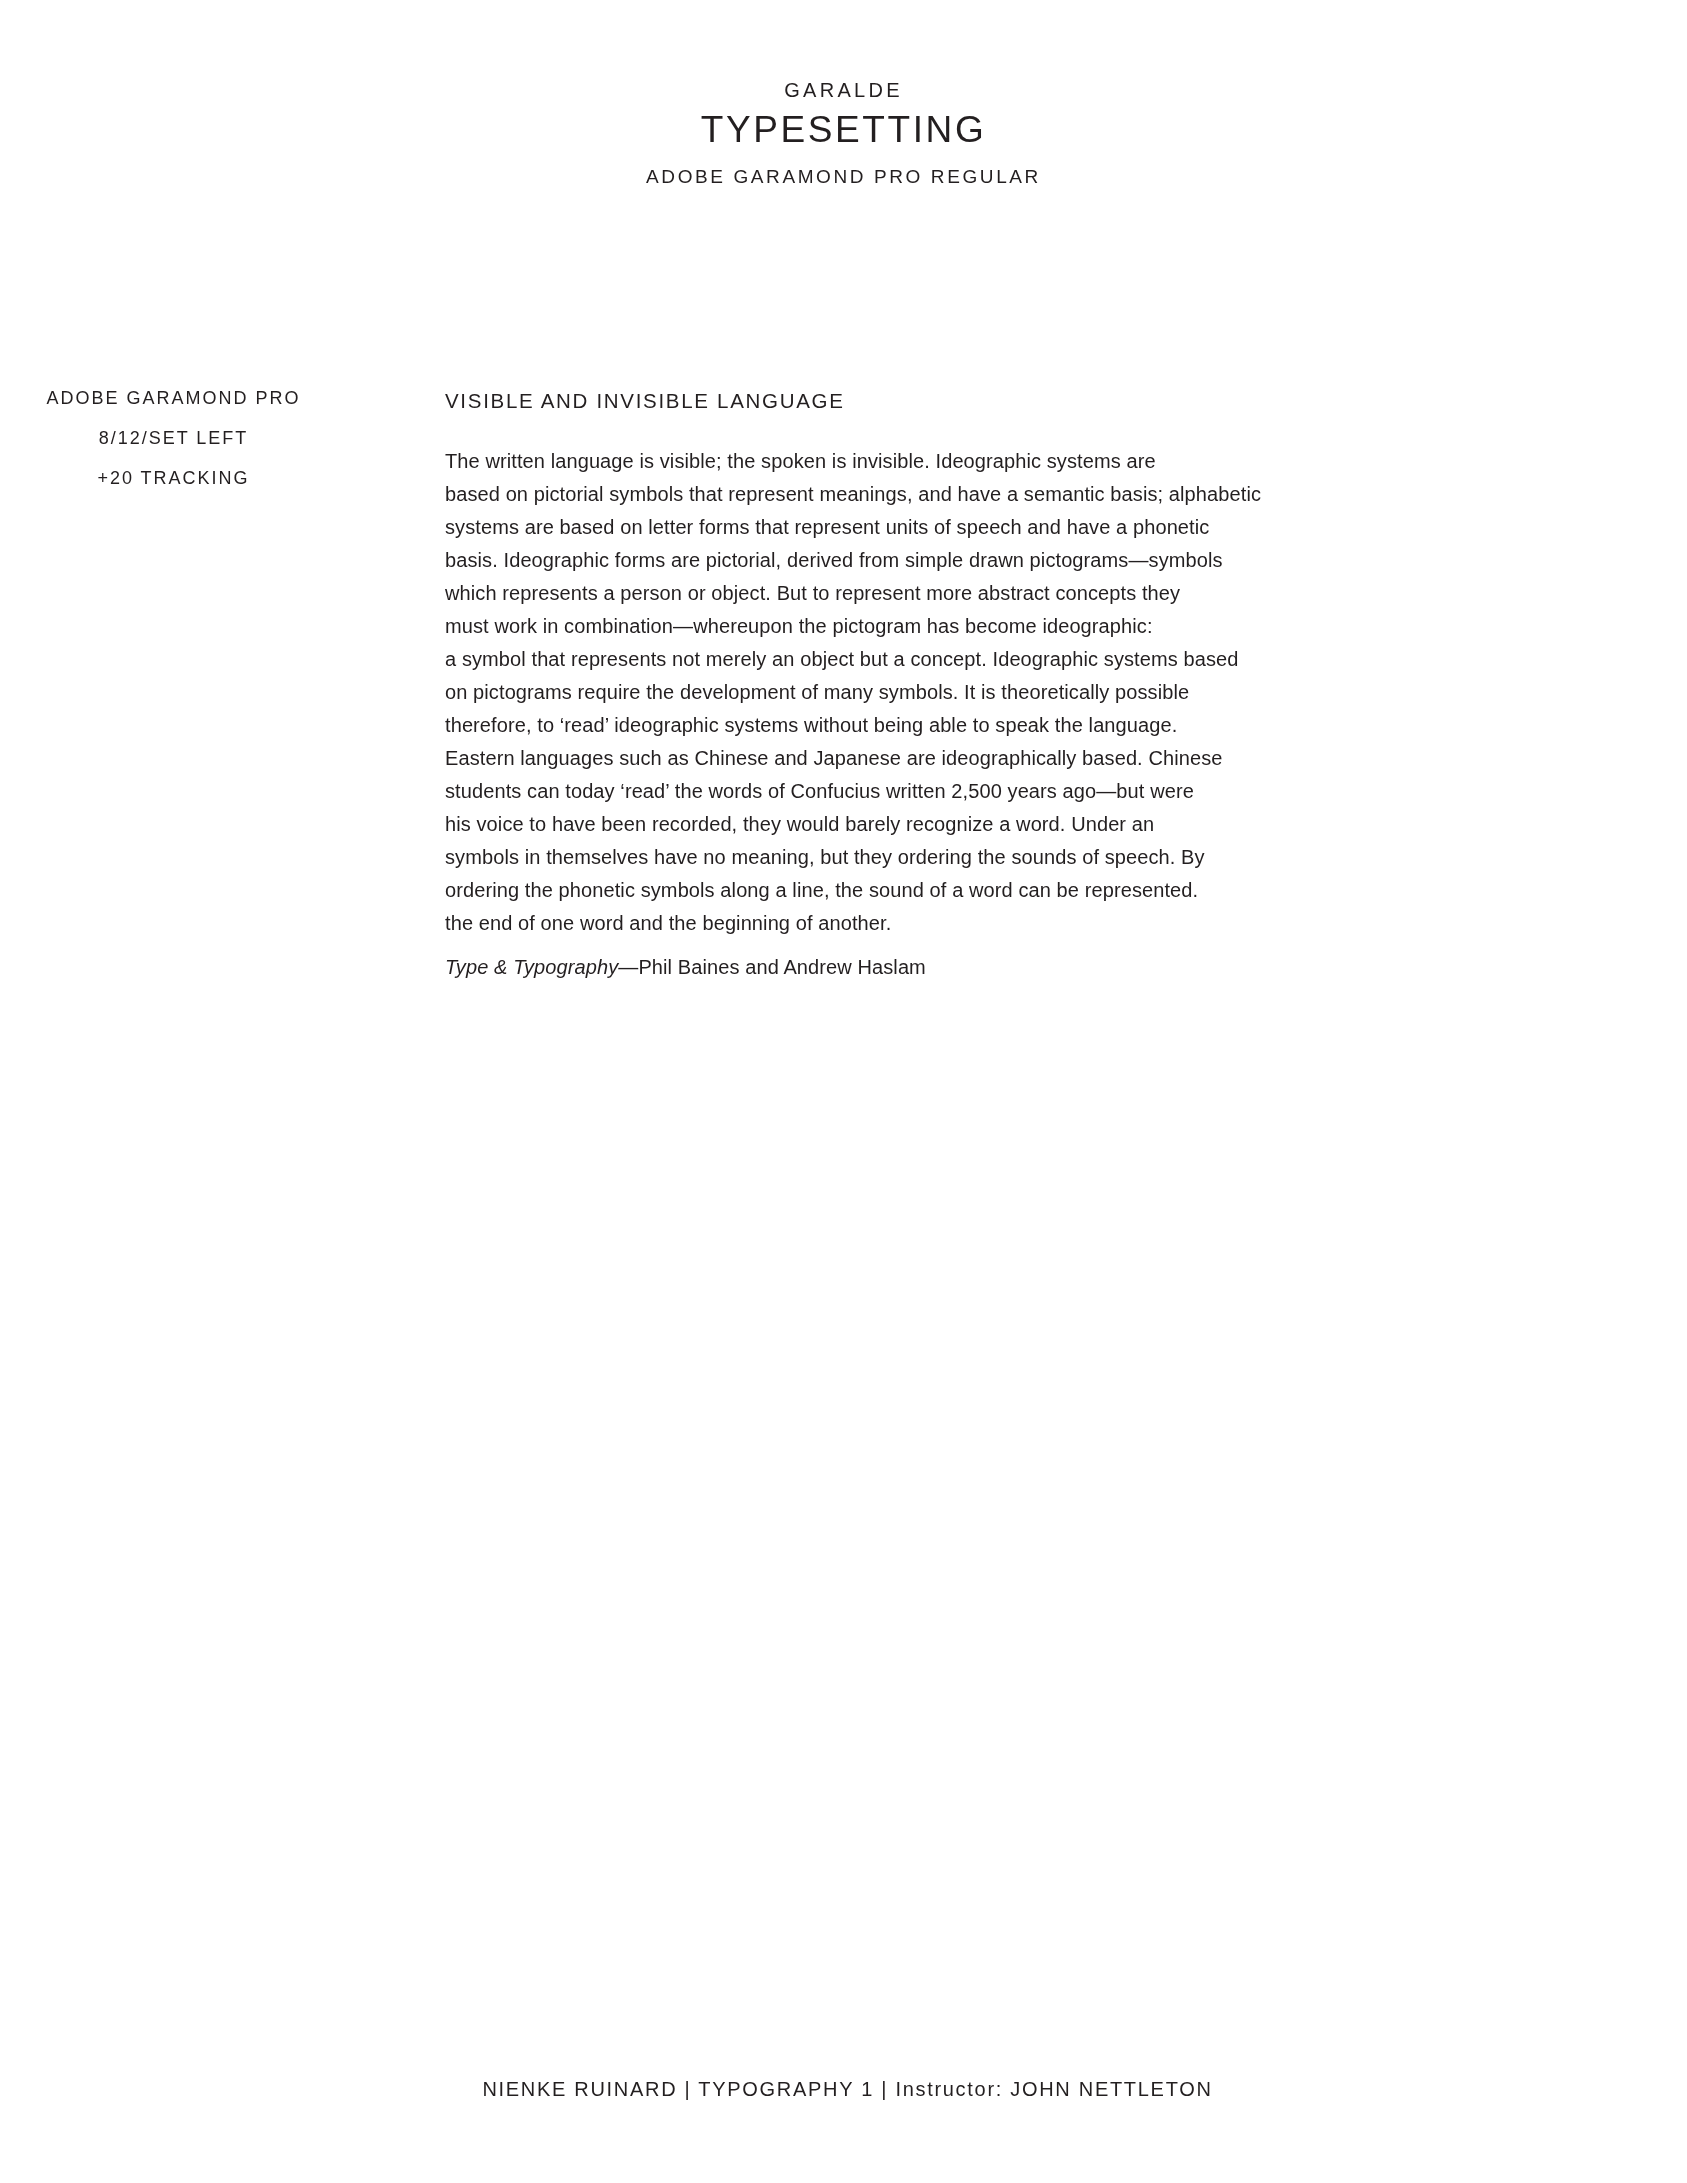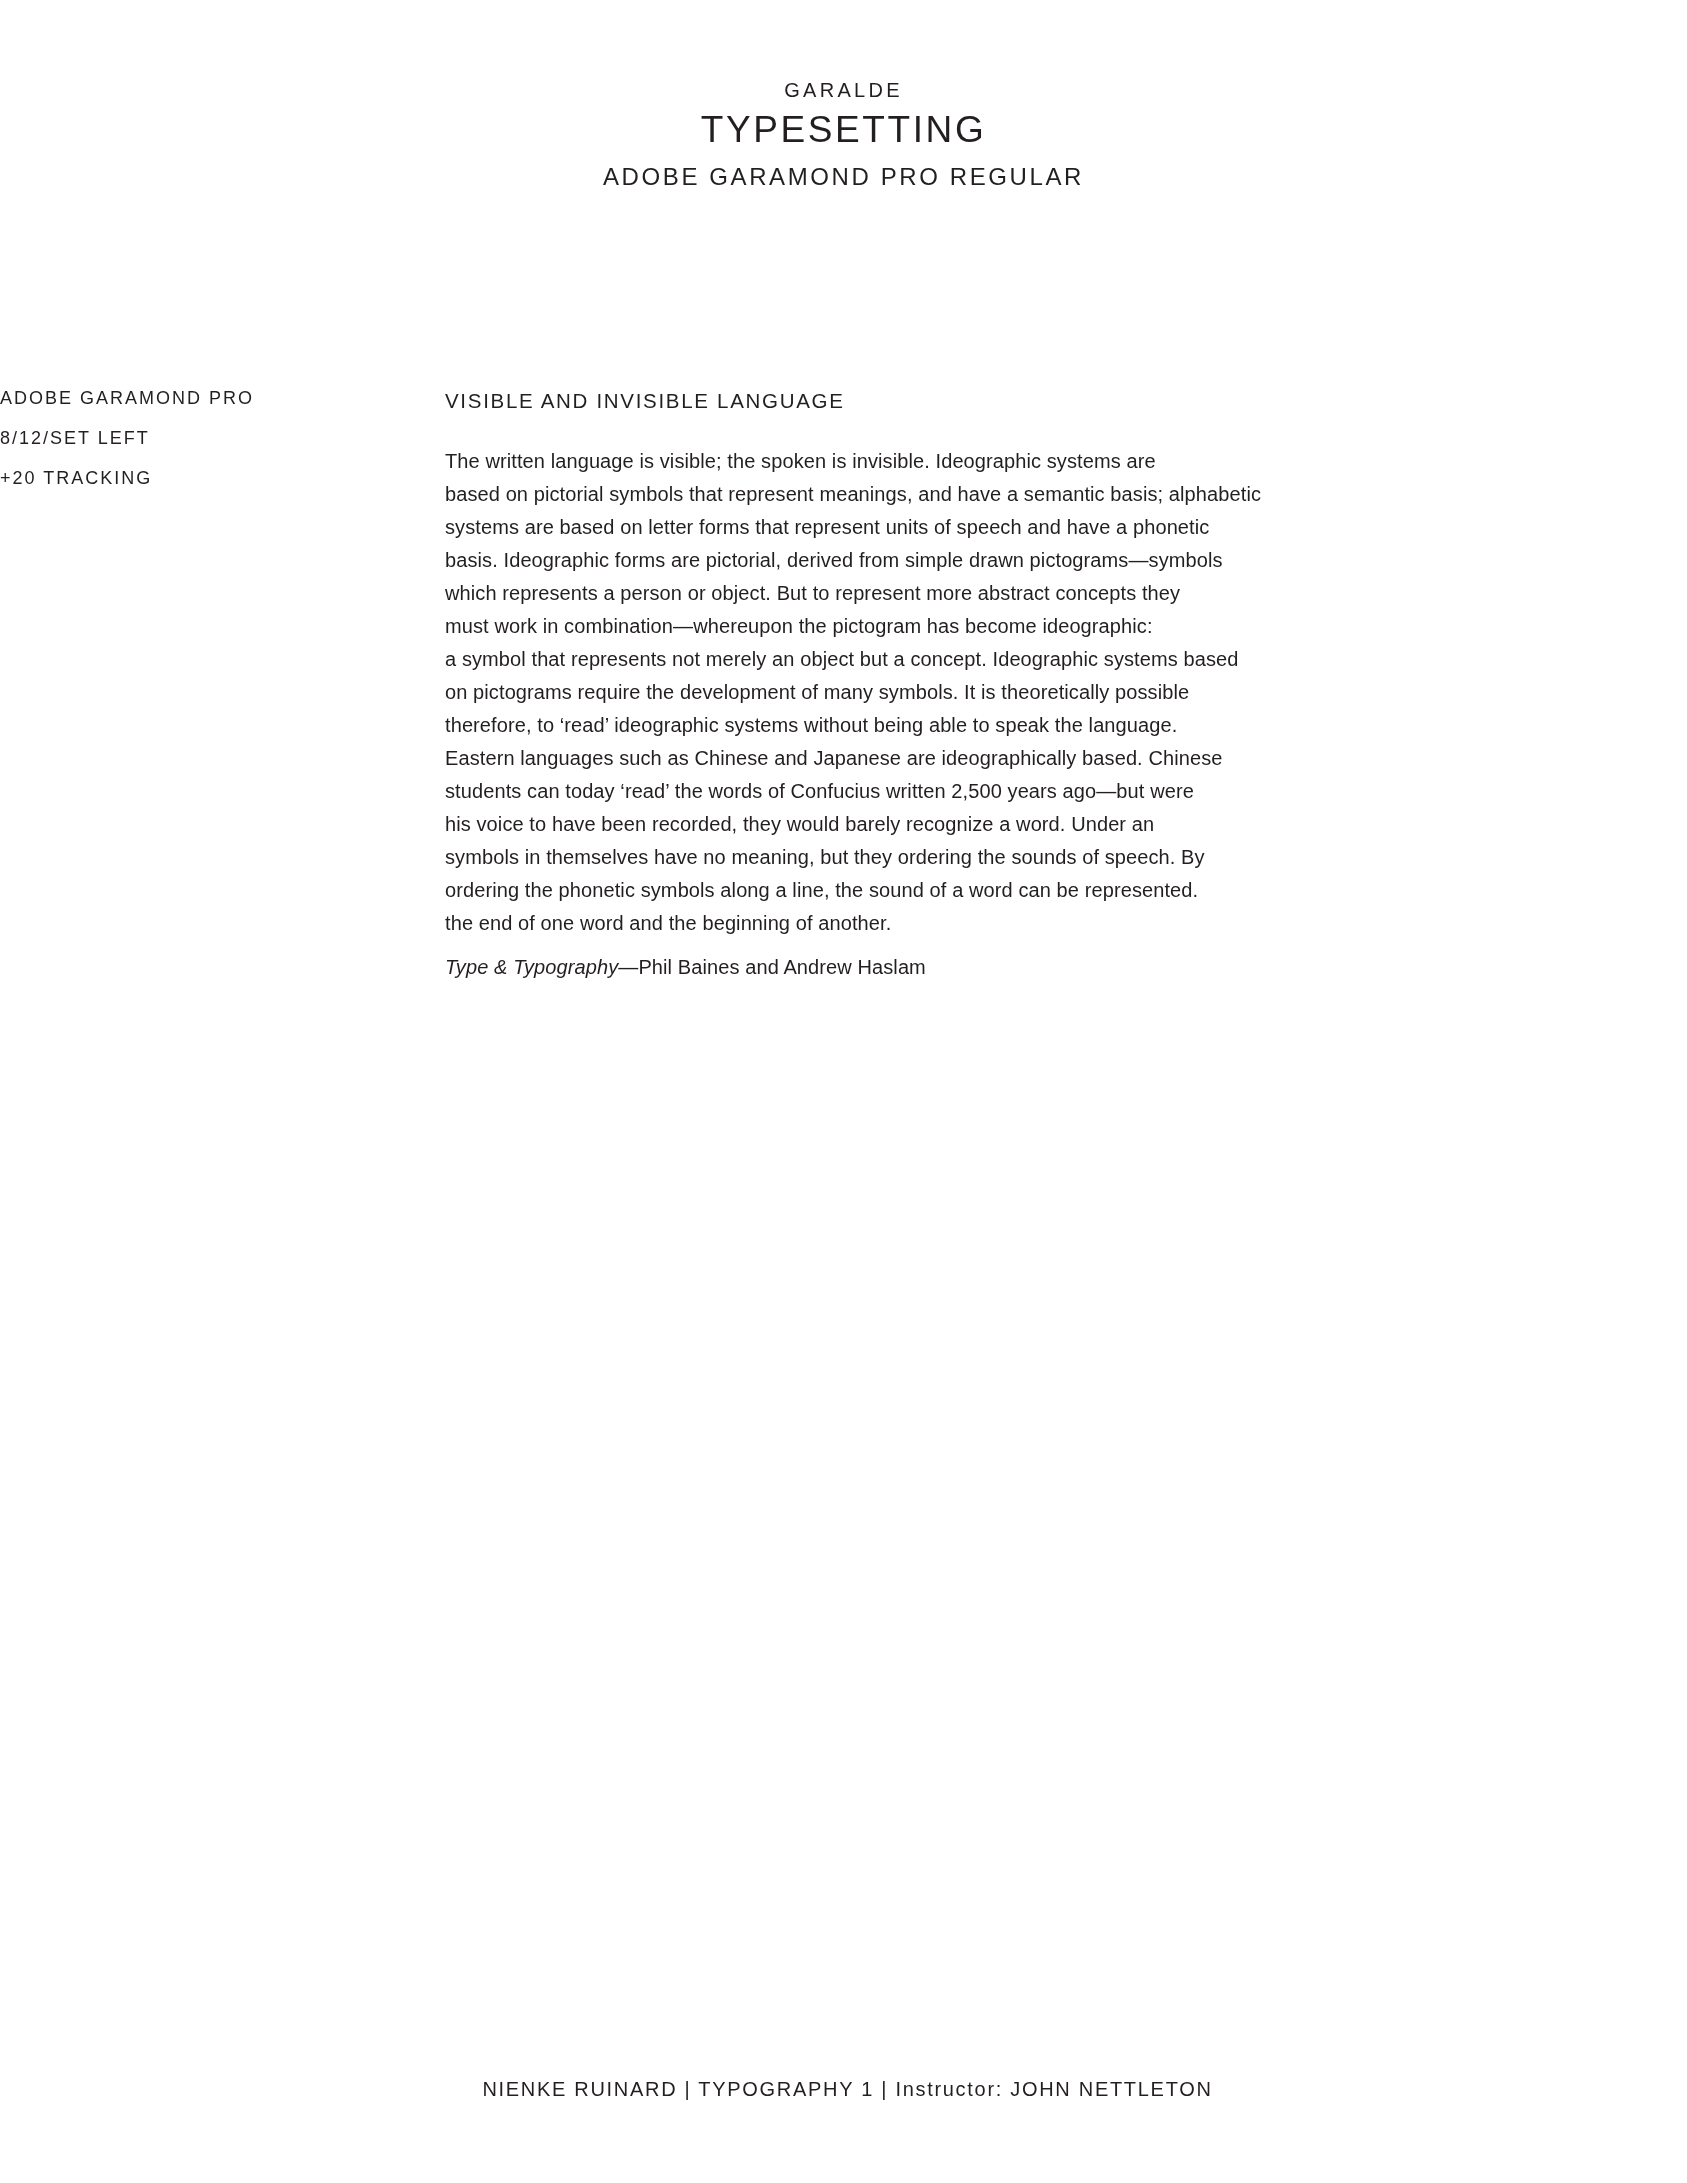--- a/index.html
+++ b/index.html
@@ -31,32 +31,32 @@
     letter-spacing: 3.3px;
   }
   .header-title {
     margin-top: 6.6px;
     font-size: 37px;
     line-height: 42px;
     letter-spacing: 2.6px;
   }
   .header-subtitle {
     margin-top: 14.6px;
-    font-size: 24px;
+    font-size: 19px;
     line-height: 24px;
     letter-spacing: 2.6px;
   }
 
   
   .spec-sidebar {
     position: absolute;
     top: 378px;
     left: 0;
     width: 347px;
-    text-align: left;
+    text-align: center;
     font-size: 18px;
     line-height: 40px;
     letter-spacing: 2px;
   }
 
   
   .article {
     position: absolute;
     top: 388px;
     left: 445px;

